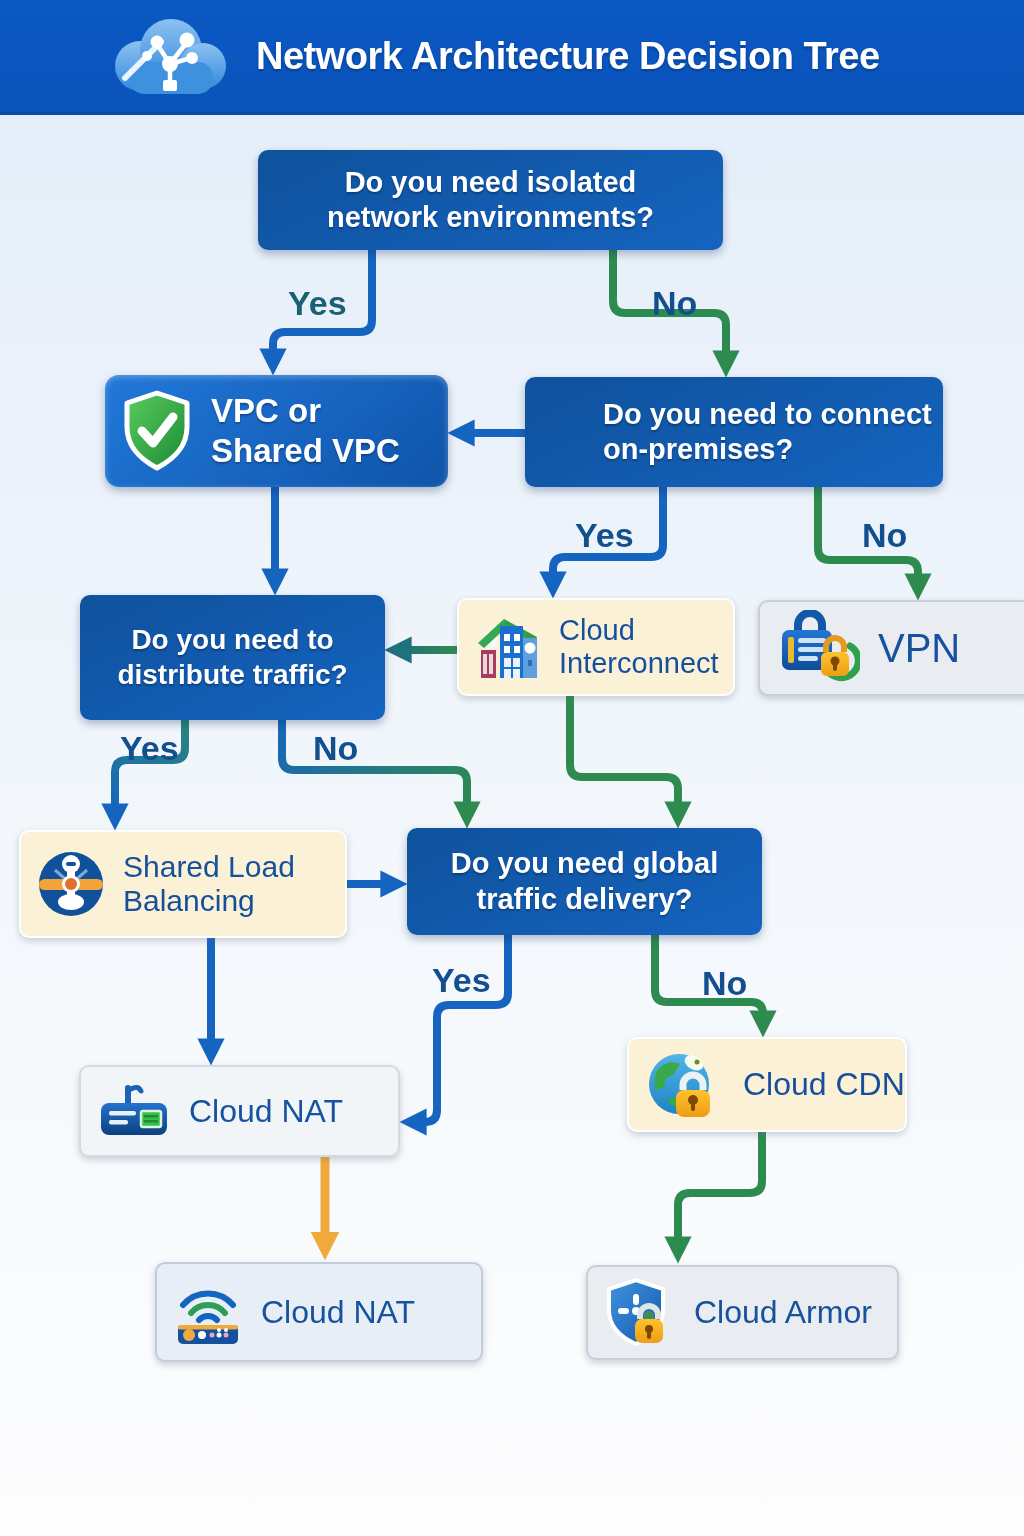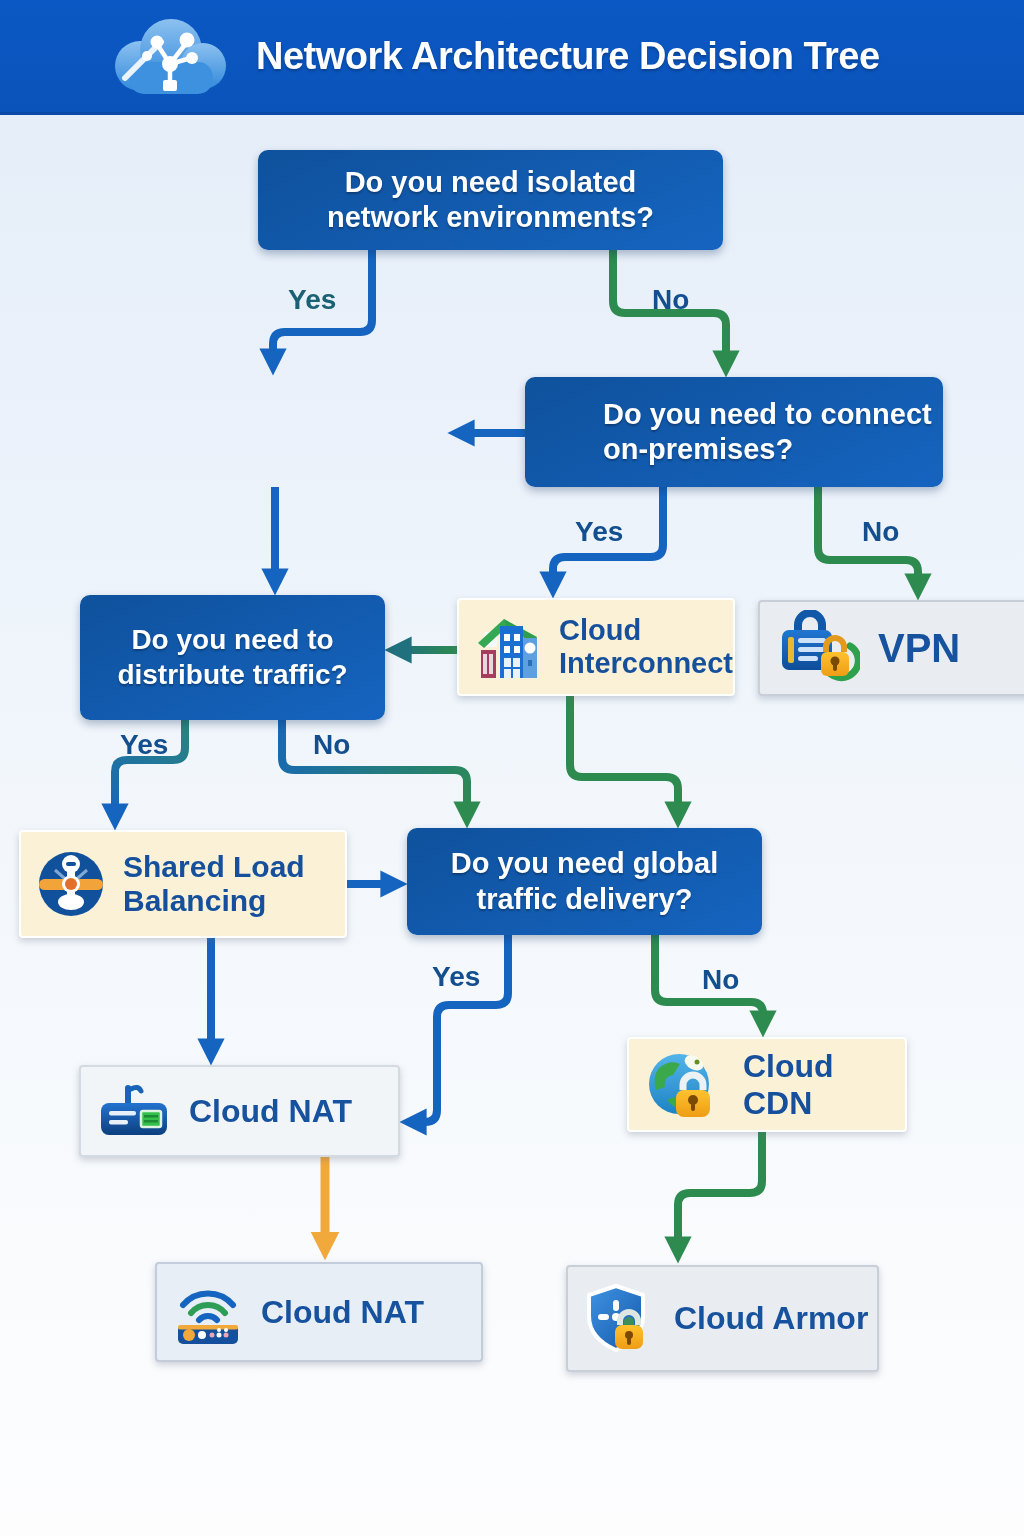--- a/index.html
+++ b/index.html
@@ -17,34 +17,34 @@
          text-shadow:0 2px 3px rgba(0,0,0,.25);white-space:nowrap;}
   
   .overlay{position:absolute;left:0;top:0;z-index:1;}
   
   .node{position:absolute;z-index:2;display:flex;align-items:center;box-sizing:border-box;}
   .decision{justify-content:center;text-align:center;color:#FFF;font-weight:bold;font-size:29px;
             line-height:1.22;border-radius:10px;
             background:linear-gradient(155deg,#0F529E 5%,#1563BE 95%);
             box-shadow:0 4px 9px rgba(10,40,90,.3);text-shadow:0 2px 2px rgba(0,0,0,.28);}
   .decision .box-text{max-width:330px;}
-  .result{border-radius:4px;font-weight:bold;color:#17529F;padding-left:16px;
+  .result{border-radius:10px;font-weight:normal;color:#17529F;padding-left:16px;
           box-shadow:0 3px 7px rgba(95,105,125,.3);}
   .result .icon{margin-right:18px;flex:0 0 auto;display:flex;}
   .cream{background:#FAF1D7;border:2px solid rgba(255,255,255,.95);color:#16509D;}
   .gray {background:#E9ECF0;border:2px solid #C9CFD7;}
   .grayw{background:#F2F5F8;border:2px solid #D4DAE1;}
   .bluegray{background:#E8EEF6;border:2px solid #C2CCDB;}
   .vpcbox{border-radius:14px;color:#FFF;font-weight:bold;font-size:33px;line-height:1.2;
           background:linear-gradient(140deg,#2178D9 0%,#0F54AA 100%);
           box-shadow:inset 0 2px 6px rgba(255,255,255,.3),0 4px 9px rgba(10,40,90,.3);
           text-shadow:0 2px 2px rgba(0,0,0,.28);padding-left:14px;}
   .vpcbox .icon{margin-right:16px;flex:0 0 auto;display:flex;}
   .vpcbox .box-text{max-width:215px;}
-  .edge-label{position:absolute;z-index:2;font-weight:bold;font-size:28px;color:#134F8F;}
+  .edge-label{position:absolute;z-index:2;font-weight:bold;font-size:34px;color:#134F8F;}
   .edge-label.teal{color:#1A6173;}
   
   .q1 .box-text{max-width:330px;}
   .q2{justify-content:flex-end;text-align:left;padding-left:52px;}
   .q2 .box-text{max-width:340px;}
   .q3 .box-text{max-width:255px;font-size:28px;}
   .q4 .box-text{max-width:295px;}
   .ic .box-text{max-width:195px;font-size:29px;line-height:1.15;}
   .clb .box-text{max-width:220px;font-size:30px;line-height:1.15;}
   .vpn-text{font-size:40px;}
@@ -155,20 +155,29 @@
     <div class="title">Network Architecture Decision Tree</div>
   </div>
 
   <div class="node decision q1" style="left:258px;top:150px;width:465px;height:100px;">
     <div class="box-text">Do you need isolated network environments?</div>
   </div>
 
   <div class="edge-label teal" style="left:288px;top:284px;">Yes</div>
   <div class="edge-label" style="left:652px;top:284px;">No</div>
 
+  <div class="node vpcbox" style="left:105px;top:375px;width:343px;height:112px;">
+    <span class="icon">
+      <svg width="76" height="84" viewBox="0 0 76 84">
+        <path d="M38 4 L68 14 V38 C68 58 55 70 38 79 C21 70 8 58 8 38 V14 Z" fill="url(#gGreen)" stroke="#FFFFFF" stroke-width="5" stroke-linejoin="round"></path>
+        <path d="M23 42 L34 54 L54 28" fill="none" stroke="#FFFFFF" stroke-width="9" stroke-linecap="round" stroke-linejoin="round"></path>
+      </svg>
+    </span>
+    <div class="box-text">VPC or Shared VPC</div>
+  </div>
 
   <div class="node decision q2" style="left:525px;top:377px;width:418px;height:110px;">
     <div class="box-text">Do you need to connect on-premises?</div>
   </div>
 
   <div class="edge-label" style="left:575px;top:516px;">Yes</div>
   <div class="edge-label" style="left:862px;top:516px;">No</div>
 
   <div class="node decision q3" style="left:80px;top:595px;width:305px;height:125px;">
     <div class="box-text">Do you need to distribute traffic?</div>
@@ -291,21 +300,21 @@
         <circle cx="39" cy="56" r="2.5" fill="#E8A6B8"></circle>
         <circle cx="46" cy="56" r="2.5" fill="#FFFFFF"></circle>
         <circle cx="53" cy="56" r="2.5" fill="#E8A6B8"></circle>
         <circle cx="46" cy="51" r="2" fill="#FFFFFF"></circle>
         <circle cx="53" cy="51" r="2" fill="#FFFFFF"></circle>
       </svg>
     </span>
     <div class="box-text nat-text">Cloud NAT</div>
   </div>
 
-  <div class="node result gray" style="left:566px;top:1265px;width:313px;height:107px;">
+  <div class="node result gray" style="left:586px;top:1265px;width:313px;height:95px;">
     <span class="icon">
       <svg width="72" height="72" viewBox="0 0 72 72">
         <path d="M32 3 L59 12 V33 C59 50 48 60 32 67 C16 60 5 50 5 33 V12 Z" fill="url(#gArmShield)" stroke="#FFFFFF" stroke-width="4" stroke-linejoin="round"></path>
         <rect x="14" y="31" width="11" height="6" rx="3" fill="#FFFFFF"></rect>
         <rect x="29" y="17" width="6" height="11" rx="3" fill="#FFFFFF"></rect>
         <circle cx="32" cy="34" r="4" fill="#FFFFFF"></circle>
         <path d="M36 42 v-4 a9 9 0 0 1 18 0 v4" stroke="#DDE6E0" stroke-width="6" fill="none"></path>
         <rect x="31" y="42" width="28" height="24" rx="7" fill="url(#gOrange)"></rect>
         <path d="M40 42 v-3 a5 5 0 0 1 10 0 v3" fill="#3E8E5A"></path>
         <circle cx="45" cy="52" r="4" fill="#7A4A00"></circle>

